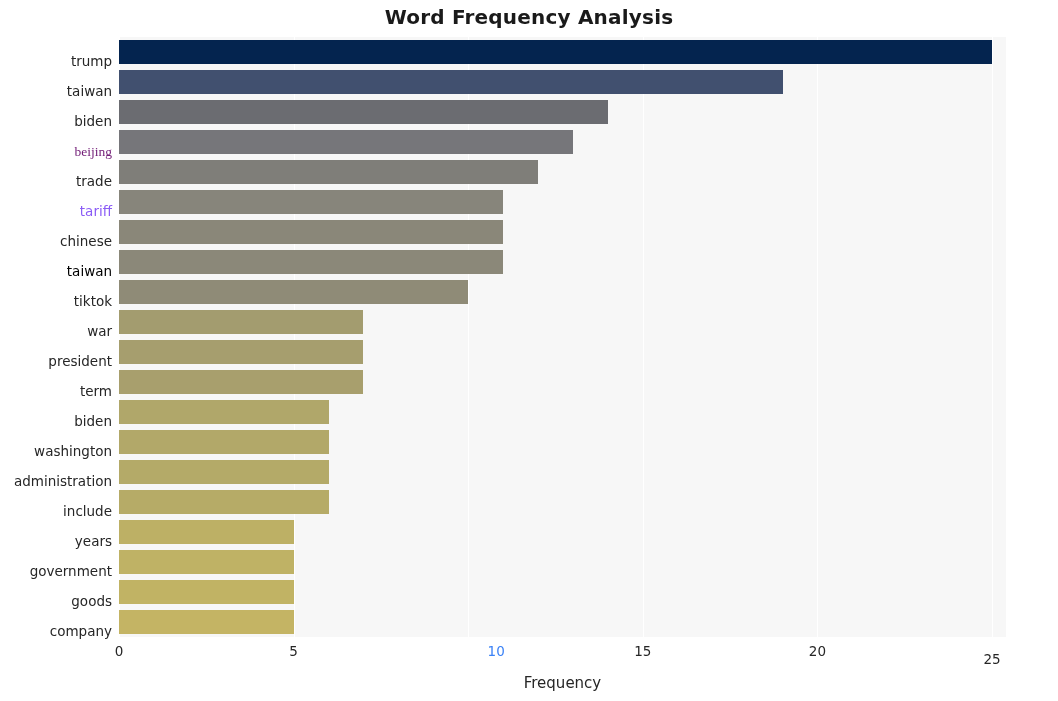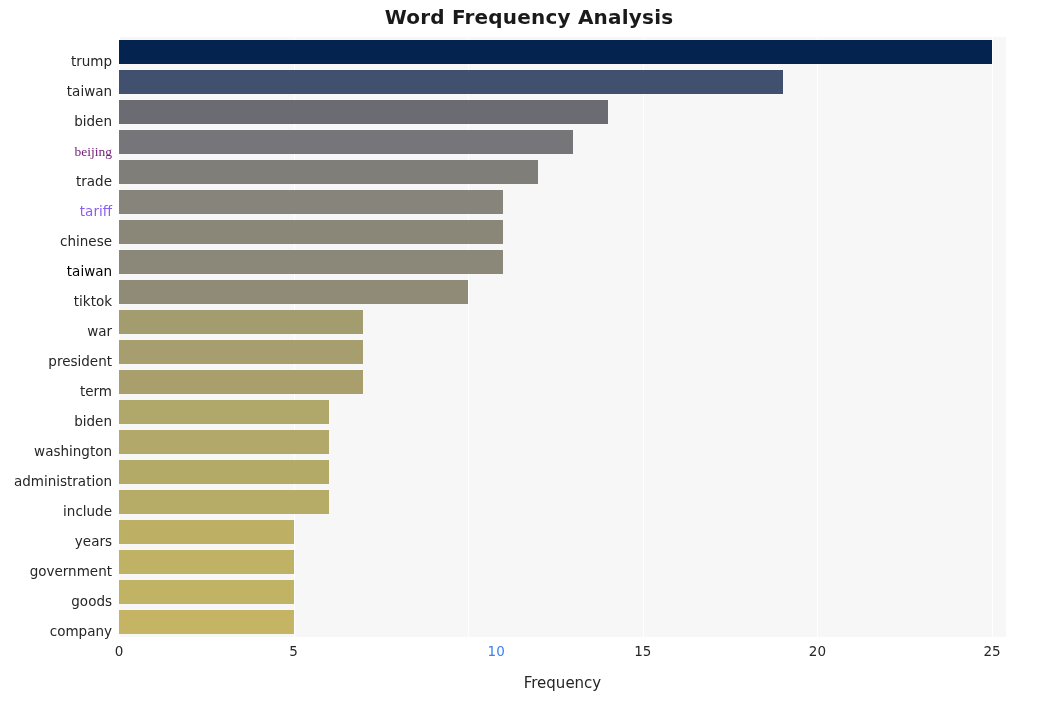--- a/index.html
+++ b/index.html
@@ -229,18 +229,18 @@
         </div>
       </div>
   </div>
 
   <div id="x-tick-labels">
       <div class="x-tick-label" style="left: 119px; color: rgb(38, 38, 38);">0</div>
       <div class="x-tick-label" style="left: 293.606px; color: rgb(38, 38, 38);">5</div>
       <div class="x-tick-label" style="left: 468.213px; color: #3b82f6; margin-left: 28px;">10</div>
       <div class="x-tick-label" style="left: 642.819px; color: rgb(38, 38, 38);">15</div>
       <div class="x-tick-label" style="left: 817.425px; color: rgb(38, 38, 38);">20</div>
-      <div class="x-tick-label" style="left: 992.031px; color: rgb(38, 38, 38);">25</div>
+      <div class="x-tick-label" style="left: 992.031px; color: rgb(38, 38, 38); margin-top: 8px;">25</div>
     </div>
 
   <div id="x-axis-title">Frequency</div>
 
 </div>
 
 </body></html>

